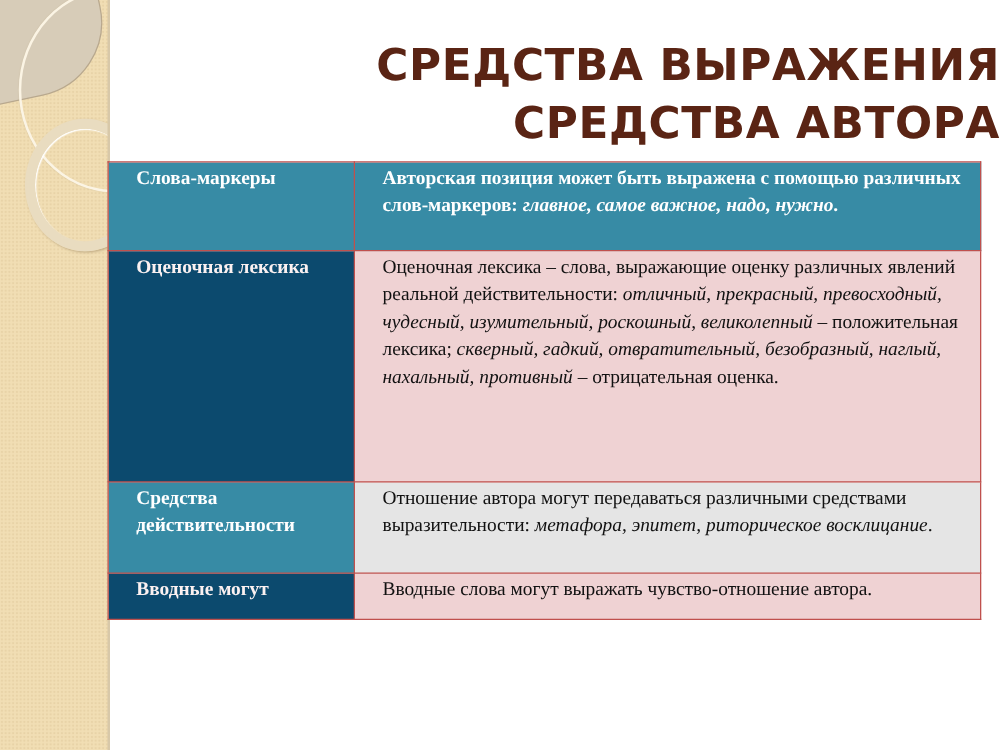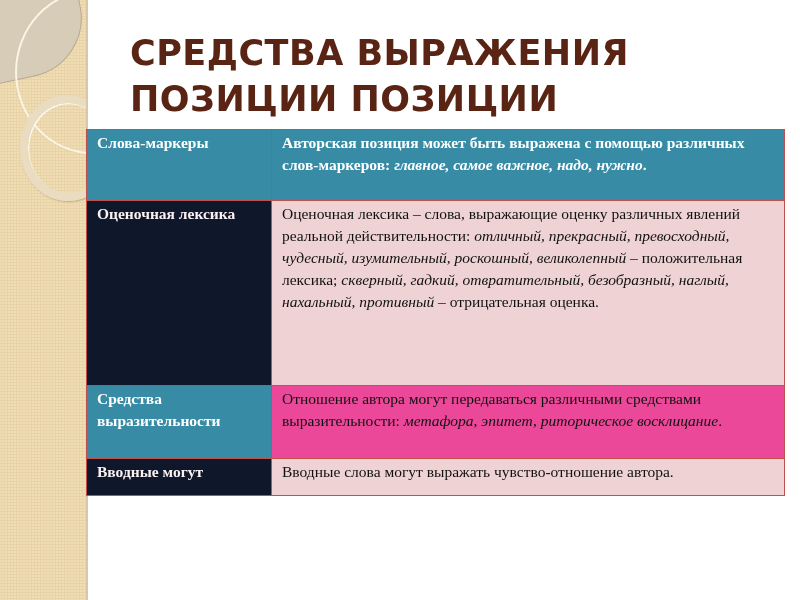--- a/index.html
+++ b/index.html
@@ -32,76 +32,76 @@
       border: 2px solid #fbf4e4; border-radius: 50%;
       box-shadow: 0 0 1px #c8b898;
     }
     .deco-ring-small {
       position: absolute; left: 20px; top: 95px; width: 80px; height: 90px;
       border: 8px solid #e9dcc0; border-radius: 50%;
       box-shadow: inset 1px 1px 1px #fff, 1px 1px 2px #c2ad86;
     }
     .title {
       position: absolute; left: 130px; top: 30px; width: 670px;
-      text-align: left; color: #5a2414;
+      text-align: right; color: #5a2414;
       font-family: "DejaVu Sans", sans-serif; font-weight: bold;
       font-size: 35px; line-height: 46px; letter-spacing: 0.5px;
     }
     table.grid {
       position: absolute; left: 86px; top: 129px; width: 699px;
       border-collapse: collapse;
       font-size: 15.5px; line-height: 22px;
     }
     table.grid td {
       border: 1.5px solid #c0504d;
       vertical-align: top;
-      padding: 2px 6px 2px 10px;
+      padding: 2px 6px 2px 22px;
     }
     td.label { width: 168px; font-weight: bold; color: #ffffff; }
     td.body { color: #111; }
     tr.teal td.label { background: #378ba5; }
     tr.teal td.body { background: #378ba5; color: #ffffff; font-weight: bold; }
-    tr.pink td.label { background: #0f172a; color: #fbf1f1; }
+    tr.pink td.label { background: #0c4a6e; color: #fbf1f1; }
     tr.pink td.body { background: #efd2d3; margin-top: 14px; }
     tr.gray td.label { background: #378ba5; }
-    tr.gray td.body { background: #ec4899; margin-left: 36px; }
+    tr.gray td.body { background: #e5e5e5; margin-left: 36px; }
     .it { font-style: italic; }
     tr.r1 td { height: 66px; }
     tr.r2 td { height: 180px; }
     tr.r3 td { height: 68px; }
     tr.r4 td { height: 32px; }
     tr.r5 td { height: 70px; }
   </style>
 </head>
 <body>
 
 <div class="sidebar">
   <div class="deco-leaf"></div>
   <div class="deco-ring-big"></div>
   <div class="deco-ring-small"></div>
 </div>
 <div class="sidebar-divider"></div>
 
 <div class="title">
   <div>СРЕДСТВА ВЫРАЖЕНИЯ</div>
-  <div>ПОЗИЦИИ ПОЗИЦИИ</div>
+  <div>СРЕДСТВА АВТОРА</div>
 </div>
 
 <table class="grid">
   <tbody>
       <tr class="teal r1">
     <td class="label">Слова-маркеры</td>
     <td class="body"><span>Авторская позиция может быть выражена с помощью различных слов-маркеров: </span><span class="it">главное, самое важное, надо, нужно</span><span>.</span></td>
   </tr>
   <tr class="pink r2">
     <td class="label">Оценочная лексика</td>
     <td class="body"><span>Оценочная лексика – слова, выражающие оценку различных явлений реальной действительности: </span><span class="it">отличный, прекрасный, превосходный, чудесный, изумительный, роскошный, великолепный</span><span> – положительная лексика; </span><span class="it">скверный, гадкий, отвратительный, безобразный, наглый, нахальный, противный</span><span> – отрицательная оценка.</span></td>
   </tr>
   <tr class="gray r3">
-    <td class="label">Средства выразительности</td>
+    <td class="label">Средства действительности</td>
     <td class="body"><span>Отношение автора могут передаваться различными средствами выразительности: </span><span class="it">метафора, эпитет, риторическое восклицание</span><span>.</span></td>
   </tr>
   <tr class="pink r4">
     <td class="label">Вводные могут</td>
     <td class="body">Вводные слова могут выражать чувство-отношение автора.</td>
   </tr>
 </tbody>
   </table>
 
 </body></html>

